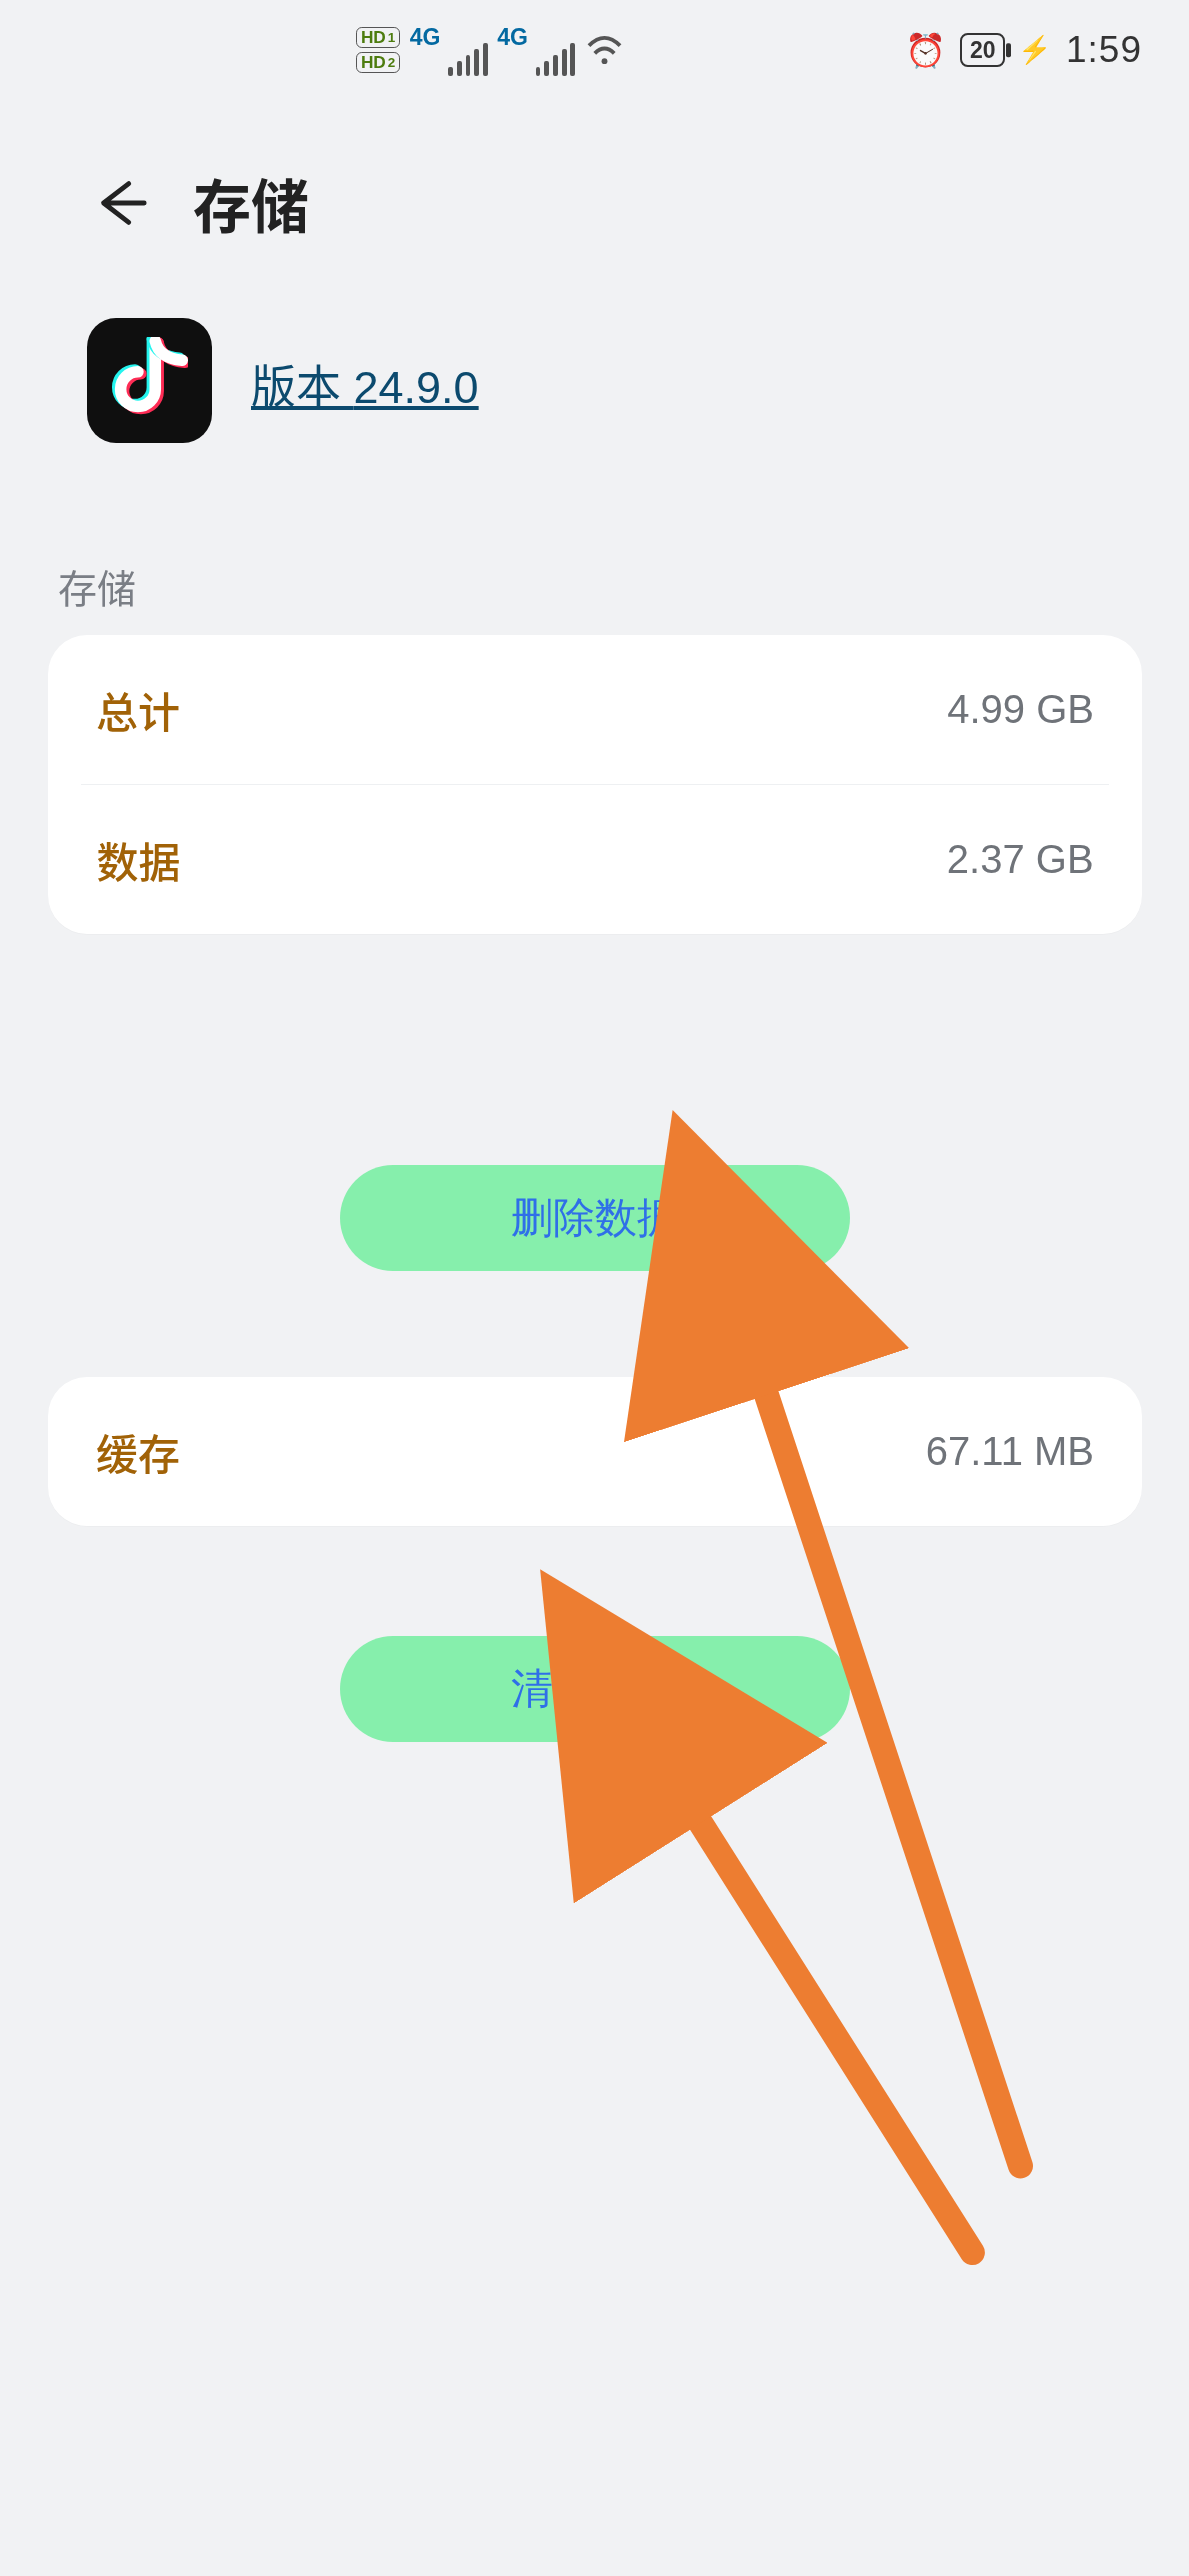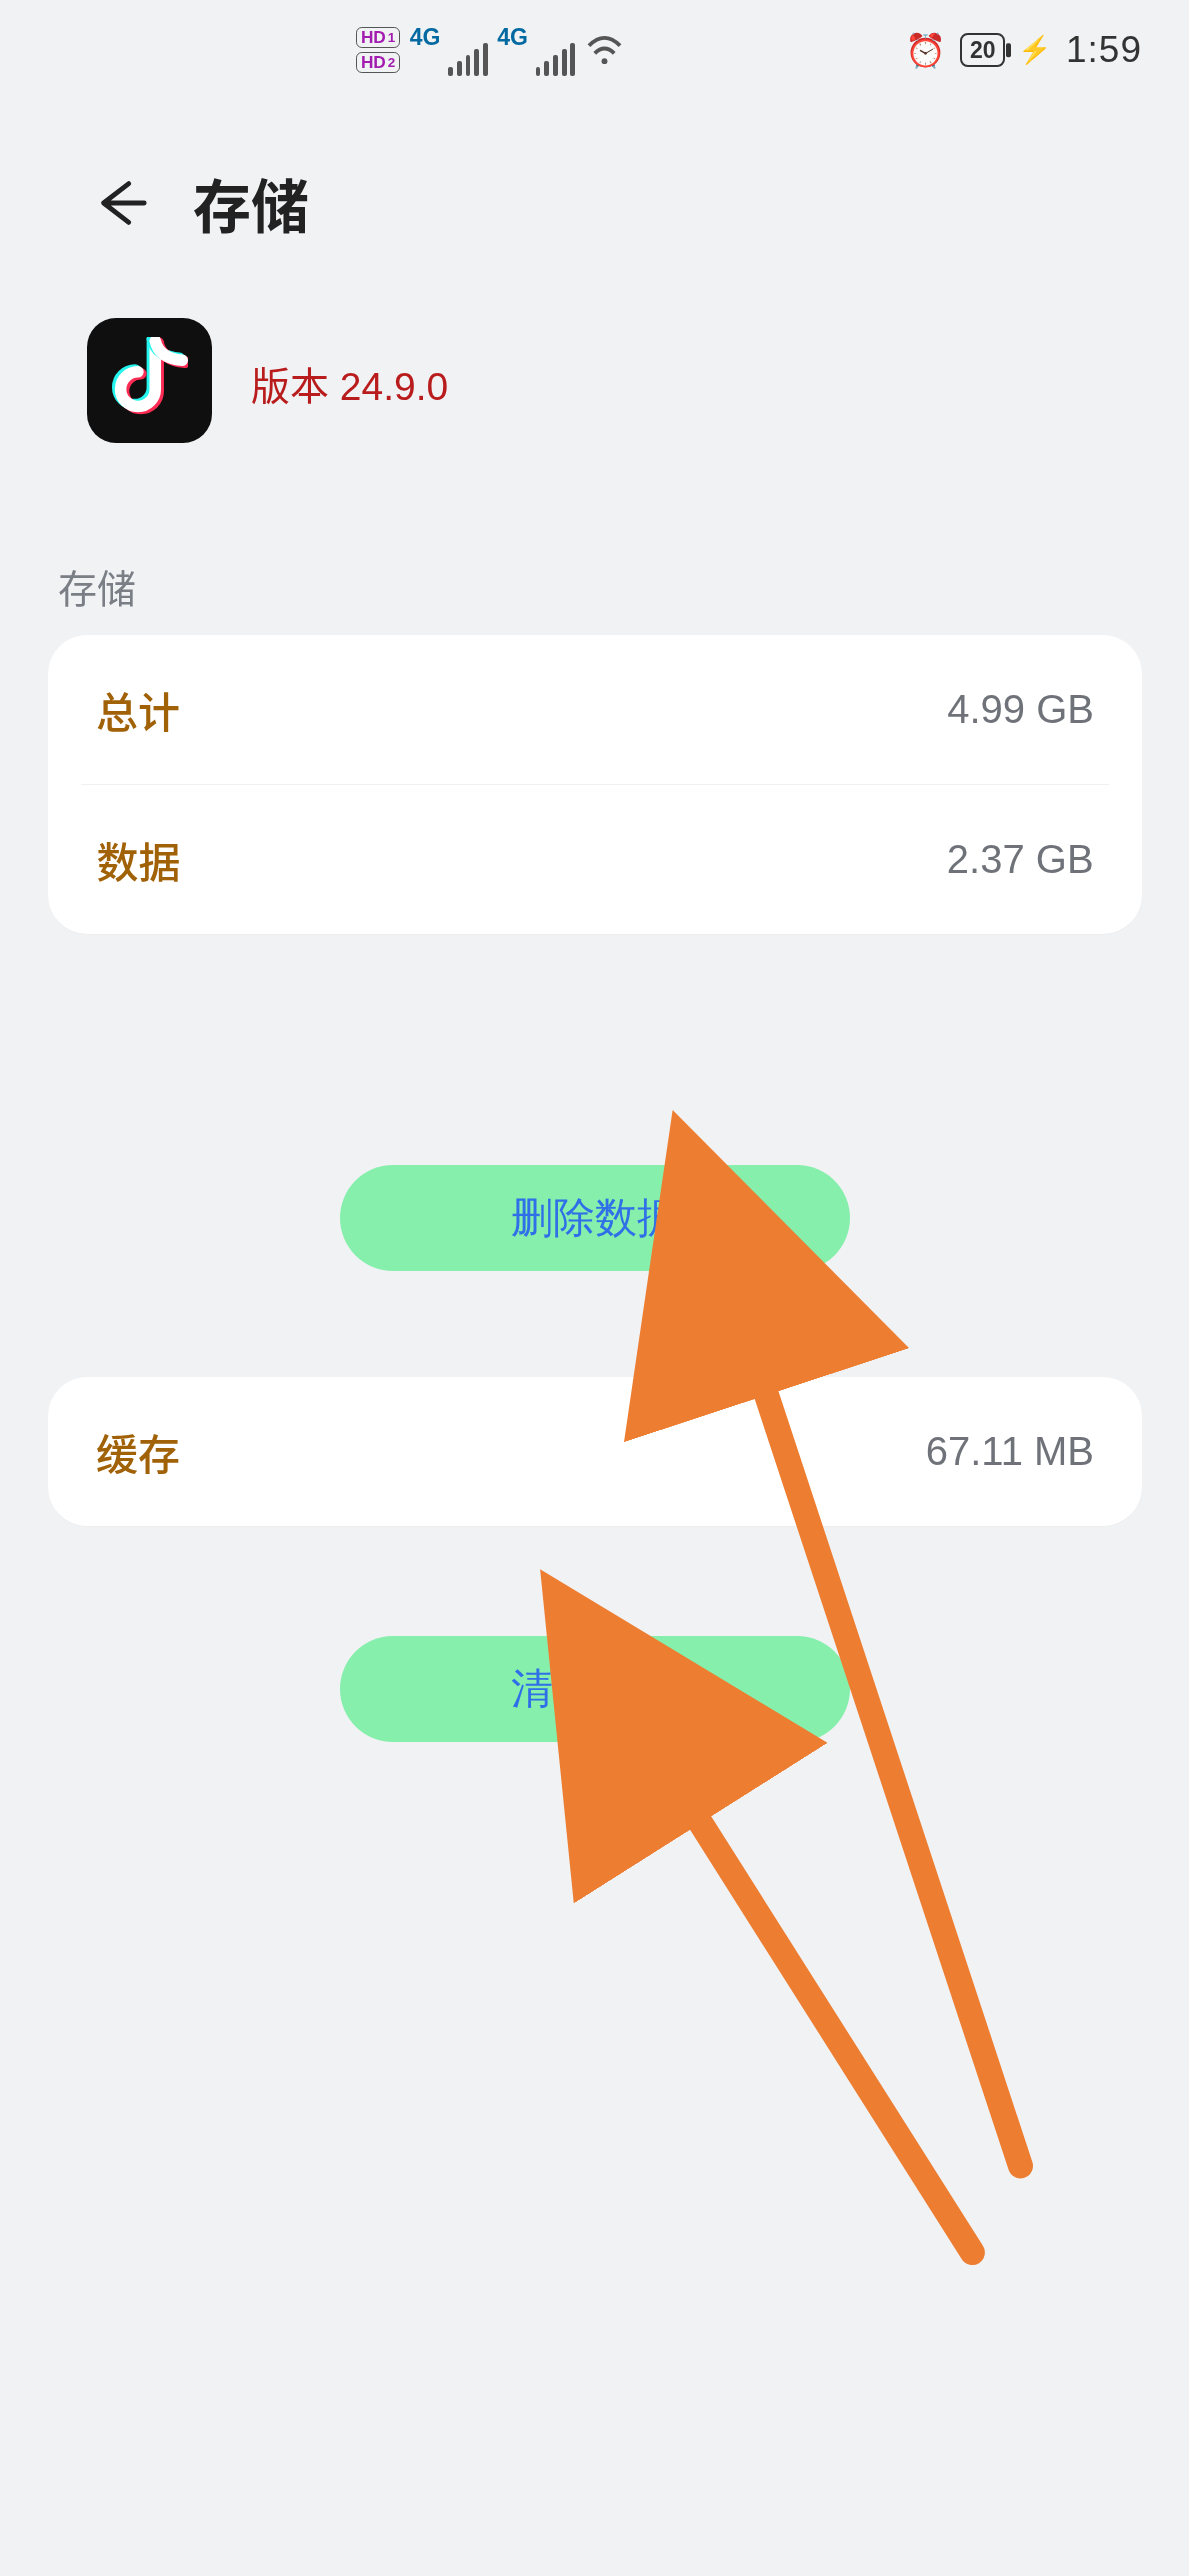--- a/index.html
+++ b/index.html
@@ -25,21 +25,21 @@
     padding: 0 48px 0 356px;
     color: #555;
     font-size: 29px;
   }
   .status-left { display: flex; align-items: center; gap: 9.6px; }
   .hd-col { display: flex; flex-direction: column; gap: 3.9px; }
   .hd-badge {
     border: 1.9px solid #555; border-radius: 5.8px;
     font-size: 17.3px; font-weight: 700;
     padding: 0 3.9px; line-height: 19px;
-    display: flex; align-items: center; color:#a21caf;
+    display: flex; align-items: center; color:#4d7c0f;
   }
   .hd-sub { font-size: 13.5px; margin-left: 1.9px; }
   .sig-group { display: flex; align-items: flex-end; gap: 7.7px; }
   .sig-label { font-size: 23px; font-weight:700; color:#0369a1; margin-bottom:25px;}
   .bars { display: flex; align-items: flex-end; gap: 3.9px; height: 33px;}
   .bar { width: 4.8px; background: #555; border-radius: 1.9px; }
   .b1{height:9.6px}.b2{height:15.4px}.b3{height:21px}.b4{height:27px}.b5{height:33px}
   .wifi-icon { width: 39px; height: 33px; position: relative; }
   .wifi-icon svg { width: 39px; height: 33px; }
 
@@ -77,21 +77,21 @@
     position: absolute;
     top: 318px; left: 87px; right: 58px;
     display: flex; align-items: center; gap: 39px;
   }
   .app-icon {
     width: 125px; height: 125px; border-radius: 29px;
     background: #0f0f0f; display:flex;align-items:center;justify-content:center;
   }
   .app-icon svg { width: 77px; height: 87px; }
   .app-text .name { font-size: 46px; font-weight: 600; }
-  .app-text .ver { font-size: 39px; color: #b91c1c; margin-top: 5.8px; }
+  .app-text .ver { font-size: 45px; color: #0c4a6e; margin-top: 5.8px; text-decoration: underline; }
 
   
   .section-label {
     position: absolute; top: 558px; left: 58px;
     font-size: 39px; color: #7a7e85;
   }
 
   
   .card {
     position: absolute;

